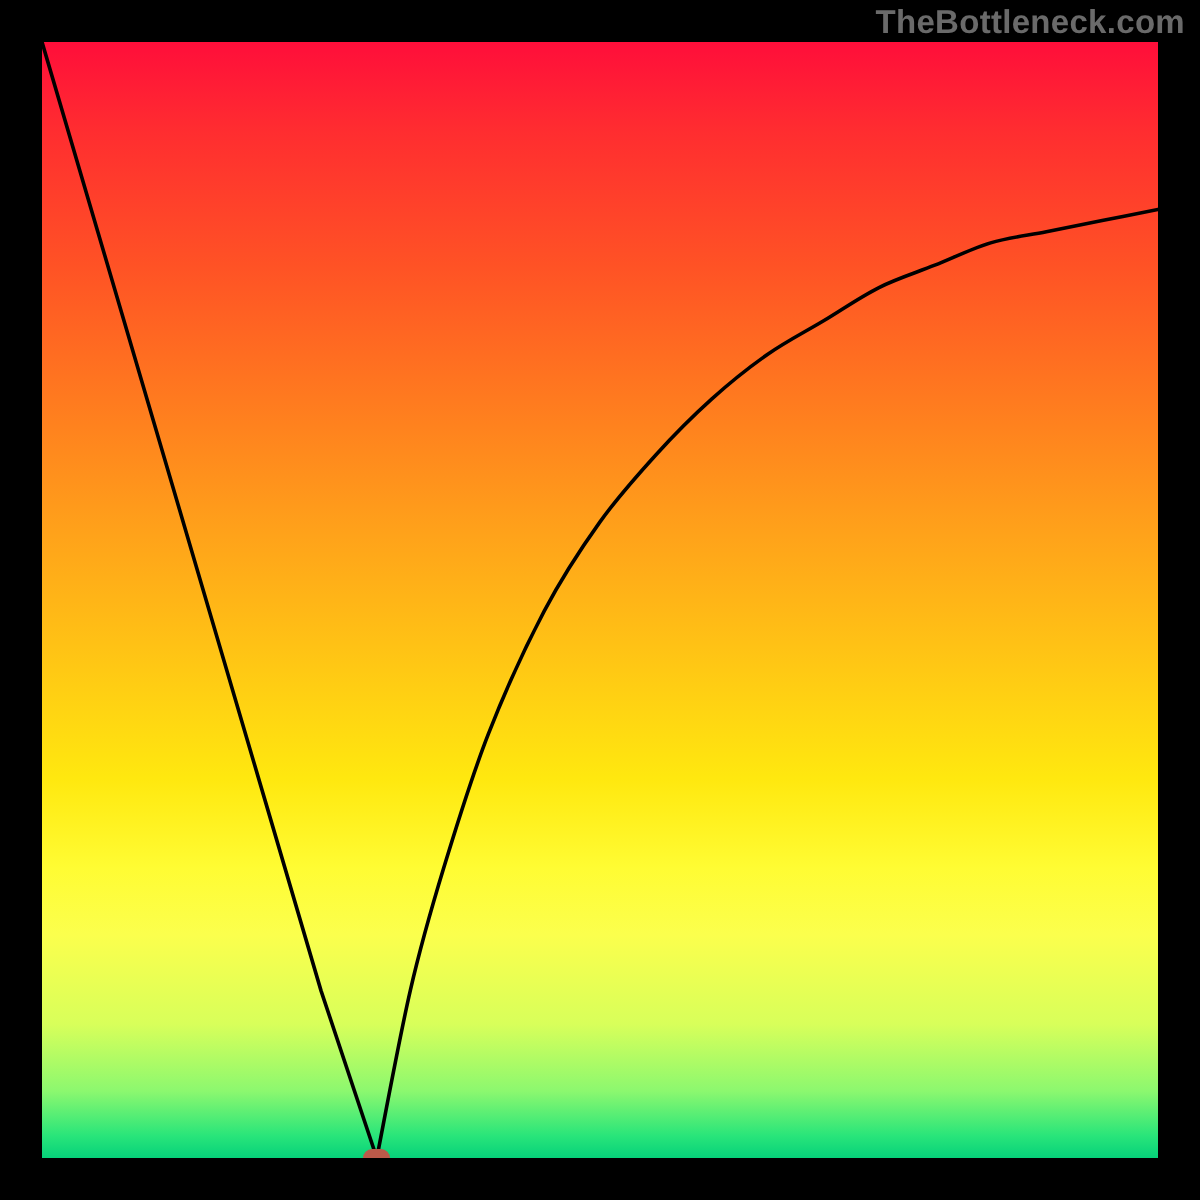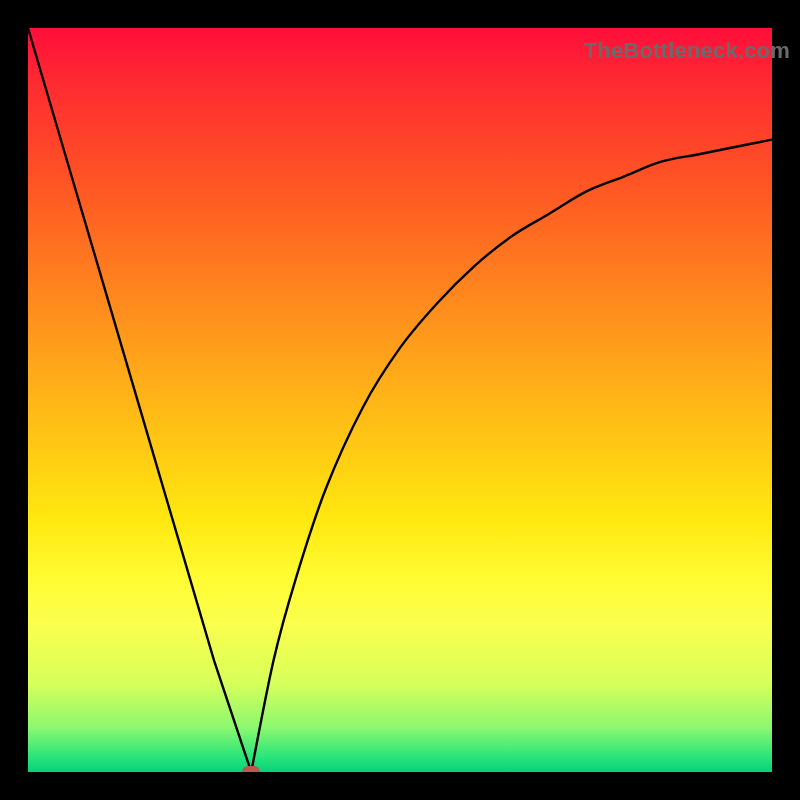--- a/index.html
+++ b/index.html
@@ -20,21 +20,20 @@
   .watermark {
     position: absolute;
     top: 2px;
     right: 10px;
     color: #6a6a6a;
     font-size: 22px;
     font-weight: bold;
     letter-spacing: 0.2px;
     z-index: 5;
     user-select: none;
-    margin-top: 36px;
   }
   .plot-area {
     position: absolute;
     left: 28px;
     top: 28px;
     width: 744px;
     height: 744px;
     background: linear-gradient(to bottom,
       #ff0e3a 0%,
       #ff2d30 8%,

